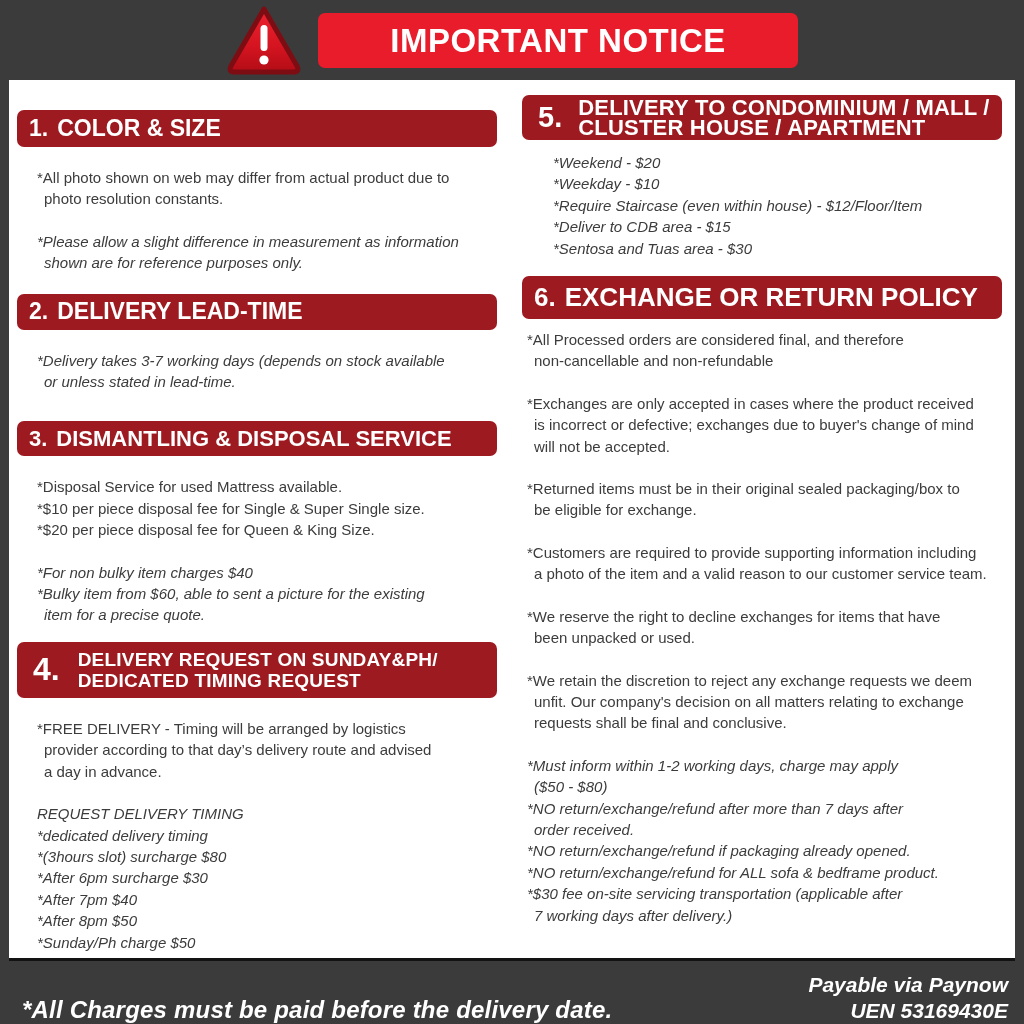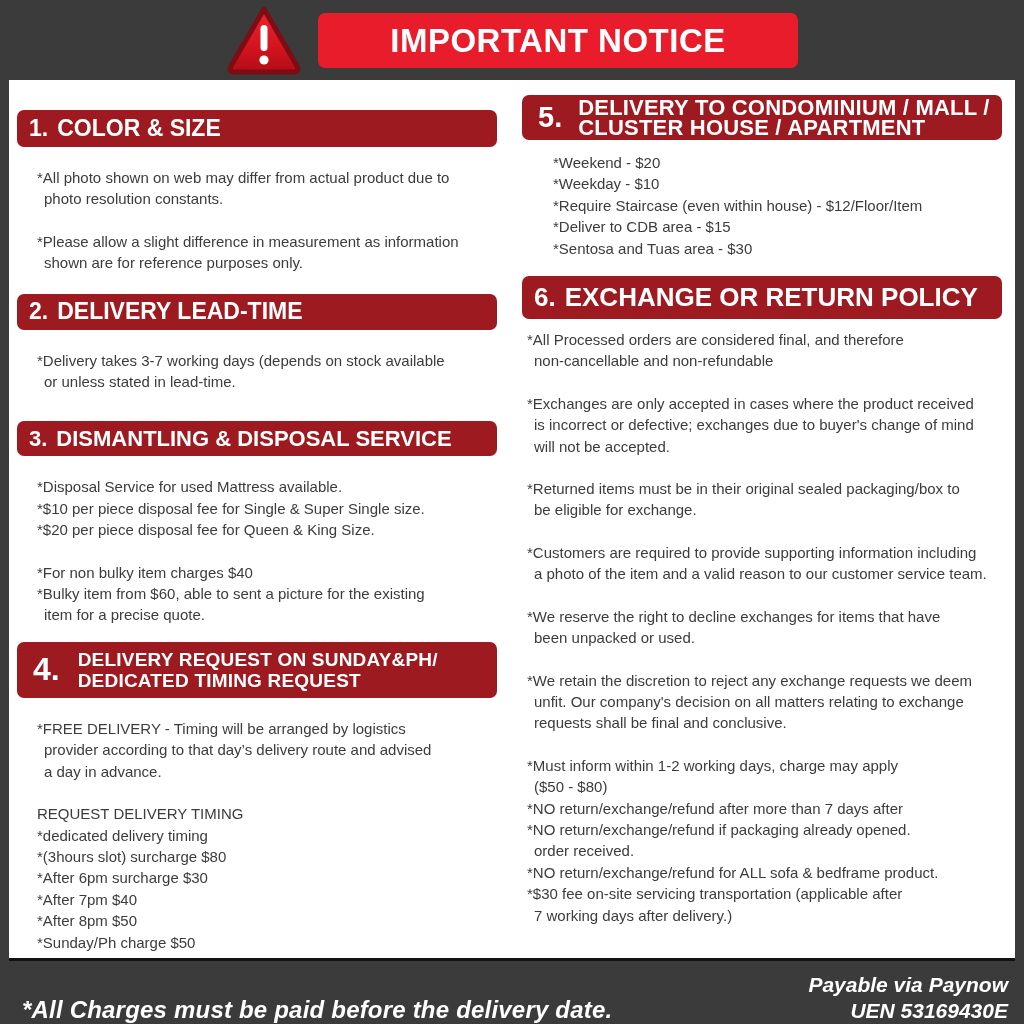--- a/index.html
+++ b/index.html
@@ -42,21 +42,21 @@
   .big-num5 { font-size:29px; margin:0 16px 0 4px; }
   .two-lines { display:flex; flex-direction:column; }
   .bar-s4 .tl { font-size:19px; line-height:21px; letter-spacing:0.2px; }
   .bar-s5 .tl { font-size:22px; line-height:20px; letter-spacing:0.2px; }
 
   .body { color:#3c3c3c; font-size:15px; }
   .body-l  { padding-left:20px; margin-top:20px; }
   .body-r5 { padding-left:31px; margin-top:12px; }
   .body-r6 { padding-left:5px;  margin-top:10px; }
   .para { margin:0 0 21px 0; }
-  .para:last-child { margin-bottom:0; }
+  .para:last-child { margin-bottom:0;font-style:italic; }
   .line { line-height:21.4px; white-space:nowrap; }
   .line.ind { padding-left:7px; }
 
   
   .footer {
     position:absolute; left:0; bottom:0; width:1024px; height:63px;
     display:flex; align-items:flex-end; justify-content:space-between;
     color:#ffffff; font-weight:bold; font-style:italic;
     box-sizing:border-box; padding:0 16px 0 22px;
   }
@@ -217,22 +217,22 @@
             </div>
             <div class="para">
               <div class="line">*We retain the discretion to reject any exchange requests we deem</div>
               <div class="line ind">unfit. Our company's decision on all matters relating to exchange</div>
               <div class="line ind">requests shall be final and conclusive.</div>
             </div>
             <div class="para">
               <div class="line">*Must inform within 1-2 working days, charge may apply</div>
               <div class="line ind">($50 - $80)</div>
               <div class="line">*NO return/exchange/refund after more than 7 days after</div>
+              <div class="line ind">order received.</div>
               <div class="line">*NO return/exchange/refund if packaging already opened.</div>
-              <div class="line ind">order received.</div>
               <div class="line">*NO return/exchange/refund for ALL sofa &amp; bedframe product.</div>
               <div class="line">*$30 fee on-site servicing transportation (applicable after</div>
               <div class="line ind">7 working days after delivery.)</div>
             </div>
           </div>
       </section>
 
     </div>
   </div>
 

